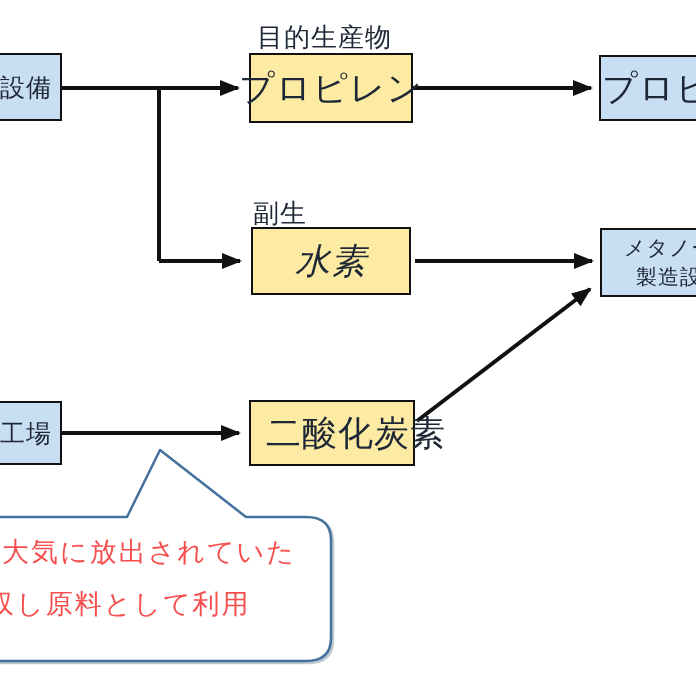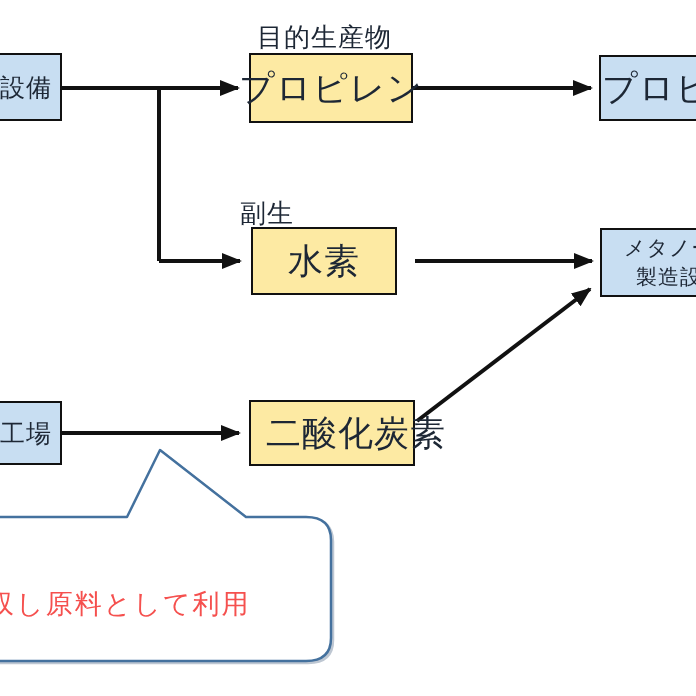--- a/index.html
+++ b/index.html
@@ -43,36 +43,36 @@
     color: var(--text, #1d2735);
     white-space: nowrap;
   }
   .blue   { background: var(--box-blue, #c8def2); }
   .yellow { background: var(--box-yellow, #fdeaa3); }
 
   #node-equipment { left: -120px; top: 53px; width: 182px; height: 68px;
                     justify-content: flex-end; padding-right: 8px; font-size: 25px; }
   #node-propylene { left: 249px; top: 53px;  width: 164px; height: 70px; }
   #node-propylene-output { left: 599px; top: 55px; width: 190px; height: 66px; }
-  #node-hydrogen  { left: 251px; top: 227px; width: 146px; height: 68px; }
+  #node-hydrogen  { left: 251px; top: 227px; width: 160px; height: 68px; font-style: italic; }
   #node-methanol  { left: 600px; top: 228px; width: 160px; height: 69px;
                     flex-direction: column; font-size: 21px; line-height: 1.35; }
   #node-factory   { left: -120px; top: 401px; width: 182px; height: 64px;
                     justify-content: flex-end; padding-right: 8px; font-size: 25px; }
   #node-co2       { left: 249px; top: 400px; width: 166px; height: 66px; padding-left: 48px; }
 
   .small-label {
     position: absolute;
     font-size: 26px;
     letter-spacing: 1px;
     color: var(--text, #1d2735);
     white-space: nowrap;
   }
   #label-target-product { left: 257px; top: 20px; }
-  #label-byproduct      { left: 240px; top: 196px; }
+  #label-byproduct      { left: 253px; top: 196px; }
 
   .callout-text {
     position: absolute;
     color: var(--callout-red, #f5504e);
     font-size: 27px;
     letter-spacing: 2px;
     white-space: nowrap;
   }
   #callout-line1 { left: 2px;   top: 534px; }
   #callout-line2 { left: -13px; top: 586px; }
@@ -125,15 +125,16 @@
   </div>
 
   <div class="box blue" id="node-factory">
     <span>工場</span>
   </div>
 
   <div class="box yellow" id="node-co2">
     <span>二酸化炭素</span>
   </div>
 
+  <div class="callout-text" id="callout-line1">大気に放出されていた</div>
   <div class="callout-text" id="callout-line2">収し原料として利用</div>
 
 </div>
 
 </body></html>

